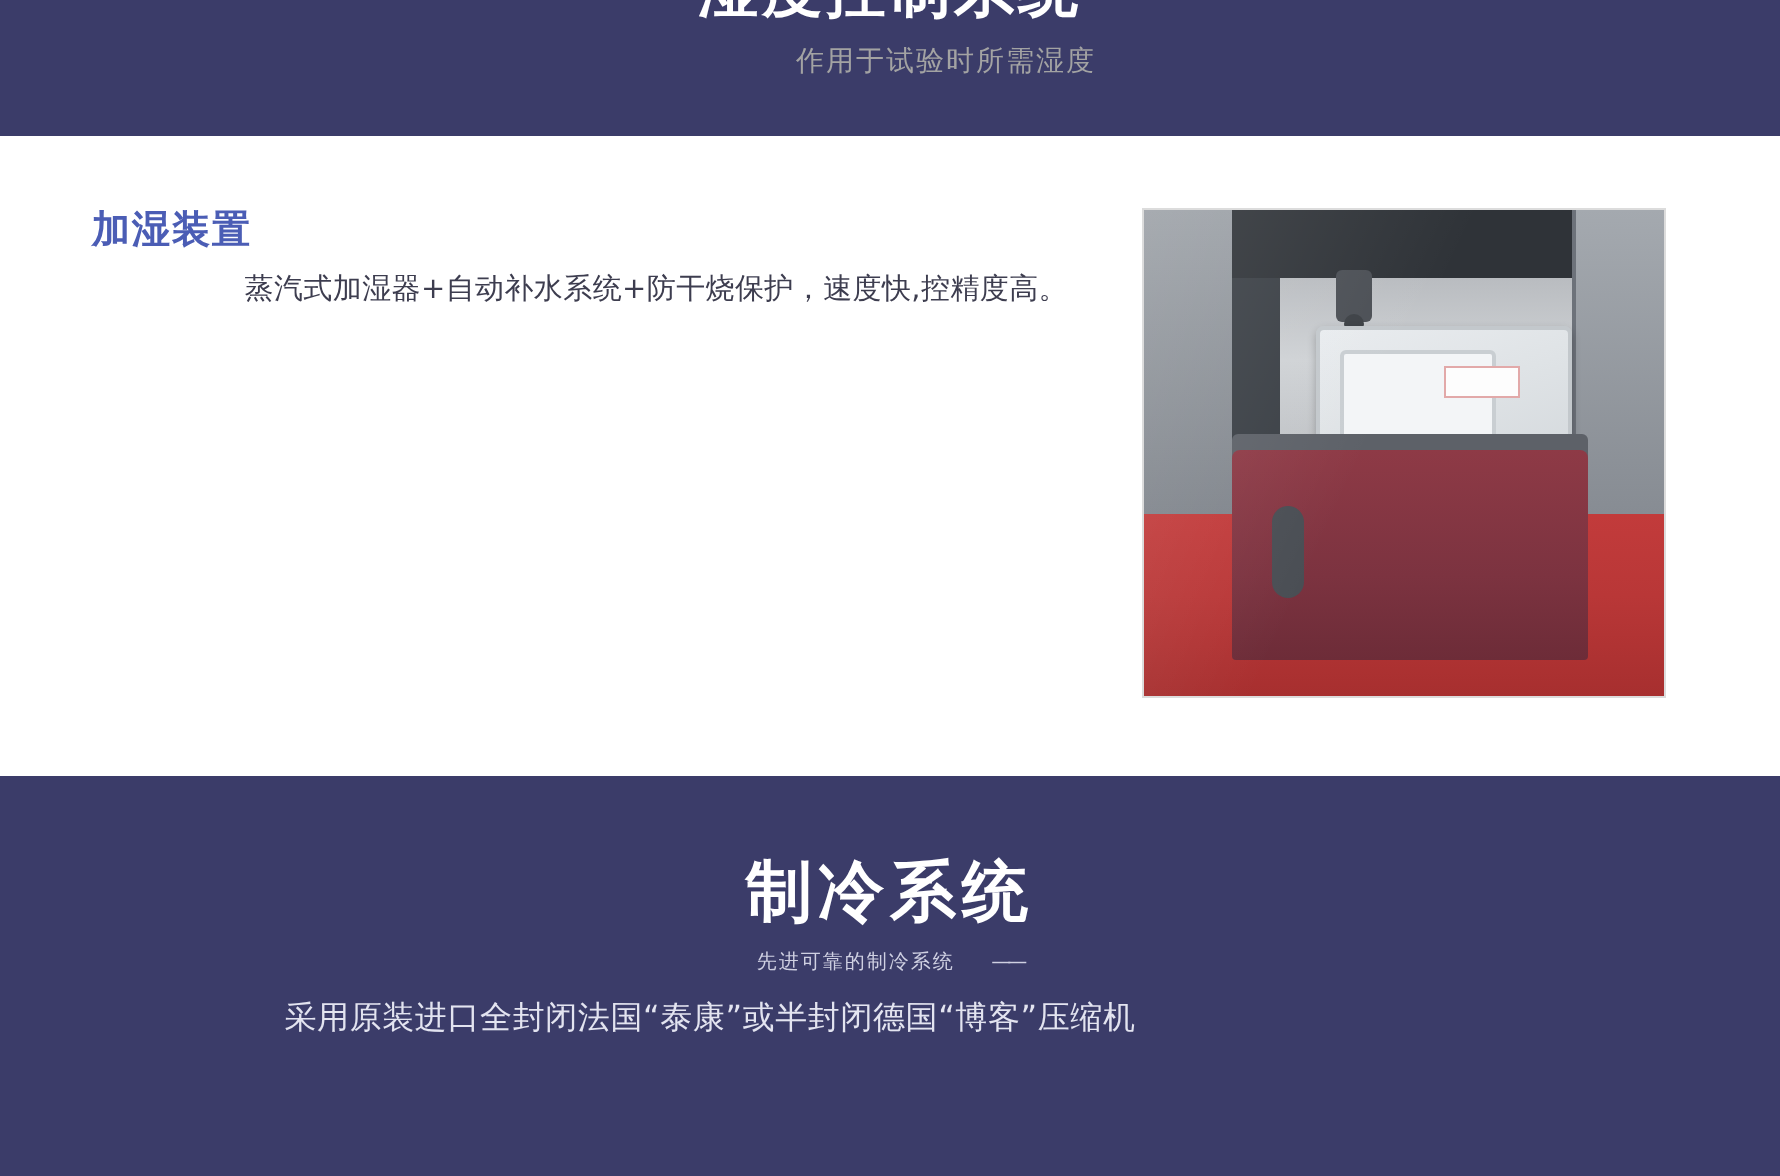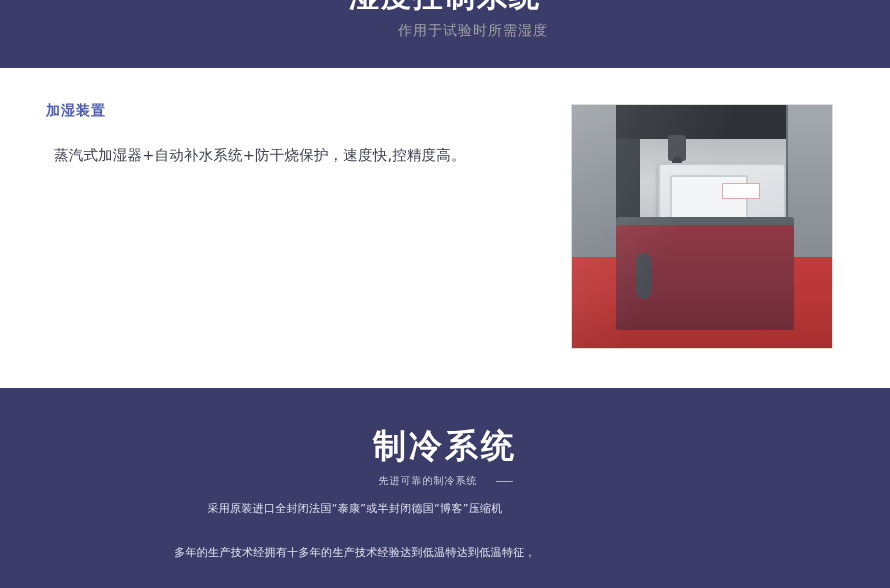--- a/index.html
+++ b/index.html
@@ -59,36 +59,37 @@
     left: 0; top: 68px;
     width: 890px;
     height: 320px;
     background: #ffffff;
   }
   .section-heading {
     position: absolute;
     left: 46px;
     top: 34px;
     color: #4b5db5;
-    font-size: 14px;
+    font-size: 19px;
     font-weight: bold;
     letter-spacing: 1px;
   }
   .body-text {
     position: absolute;
     left: 44px;
     top: 62px;
     width: 490px;
     color: #3d3d4f;
     font-size: 14.5px;
     line-height: 31px;
     letter-spacing: 0.2px;
   }
   .body-text p {
-    margin: 10px;
+    margin: 0;
+    text-align: right;
   }
 
   
   .photo {
     position: absolute;
     left: 571px;
     top: 36px;
     width: 260px;
     height: 243px;
     border: 1px solid #dcdcdc;
@@ -230,21 +231,21 @@
   .bb-sub .dash {
     display: inline-block;
     margin-left: 14px;
     color: #cfd0e2;
     letter-spacing: -2px;
   }
   .bb-line {
     position: absolute;
     left: 0;
     width: 710px;
-    font-size: 11px;
+    font-size: 16px;
     color: #e3e4f0;
     line-height: 22px;
     letter-spacing: 0.3px;
   }
   .bb-line1 { top: 110px; }
   .bb-line2 { top: 132px; }
   .bb-line3 { top: 154px; }
 </style>
 </head>
 <body>
@@ -285,16 +286,15 @@
 
   </div>
 
   <div class="band-bottom">
     <div class="bb-title">制冷系统</div>
     <div class="bb-sub">
       <span>先进可靠的制冷系统</span>
       <span class="dash">——</span>
     </div>
     <div class="bb-line bb-line1">采用原装进口全封闭法国“泰康”或半封闭德国“博客”压缩机</div>
-    <div class="bb-line bb-line3">多年的生产技术经拥有十多年的生产技术经验达到低温特达到低温特征，</div>
   </div>
 
 </div>
 
 </body></html>

